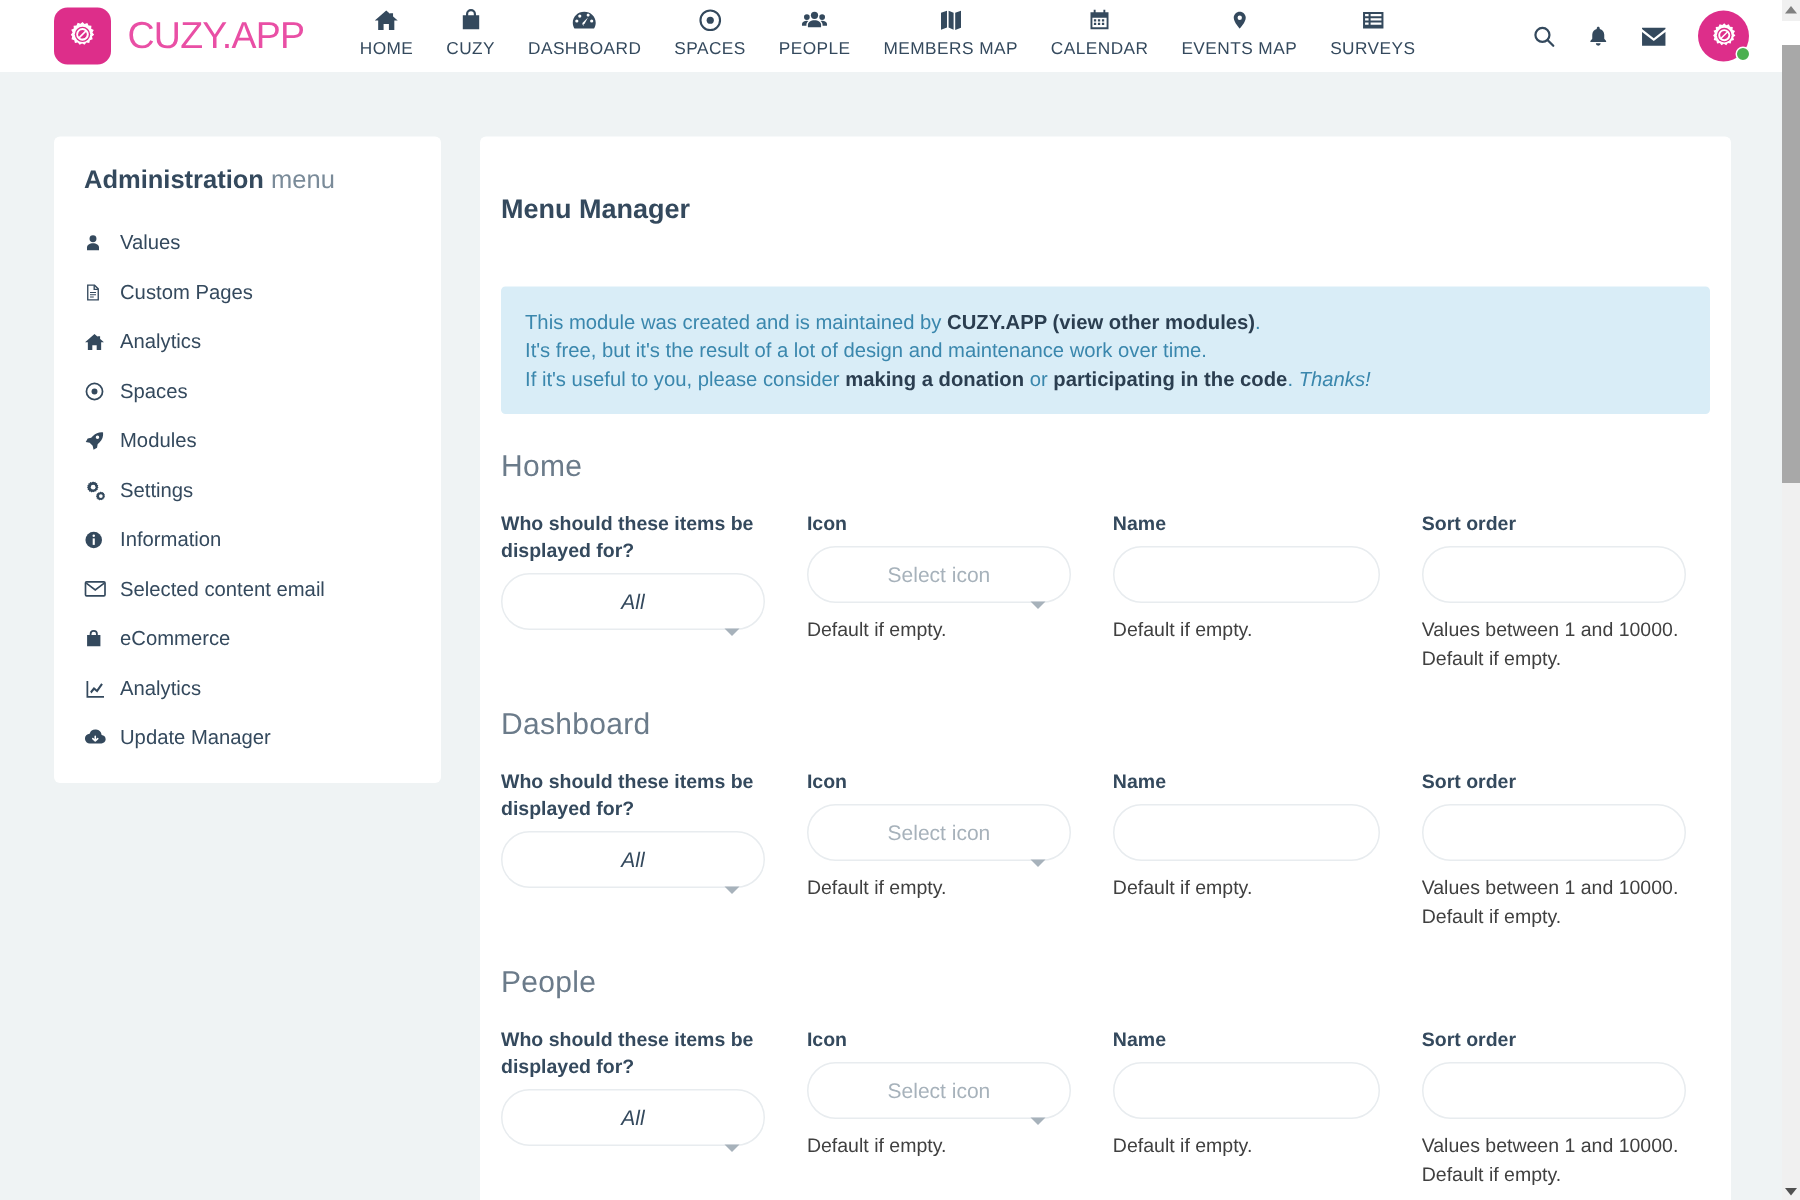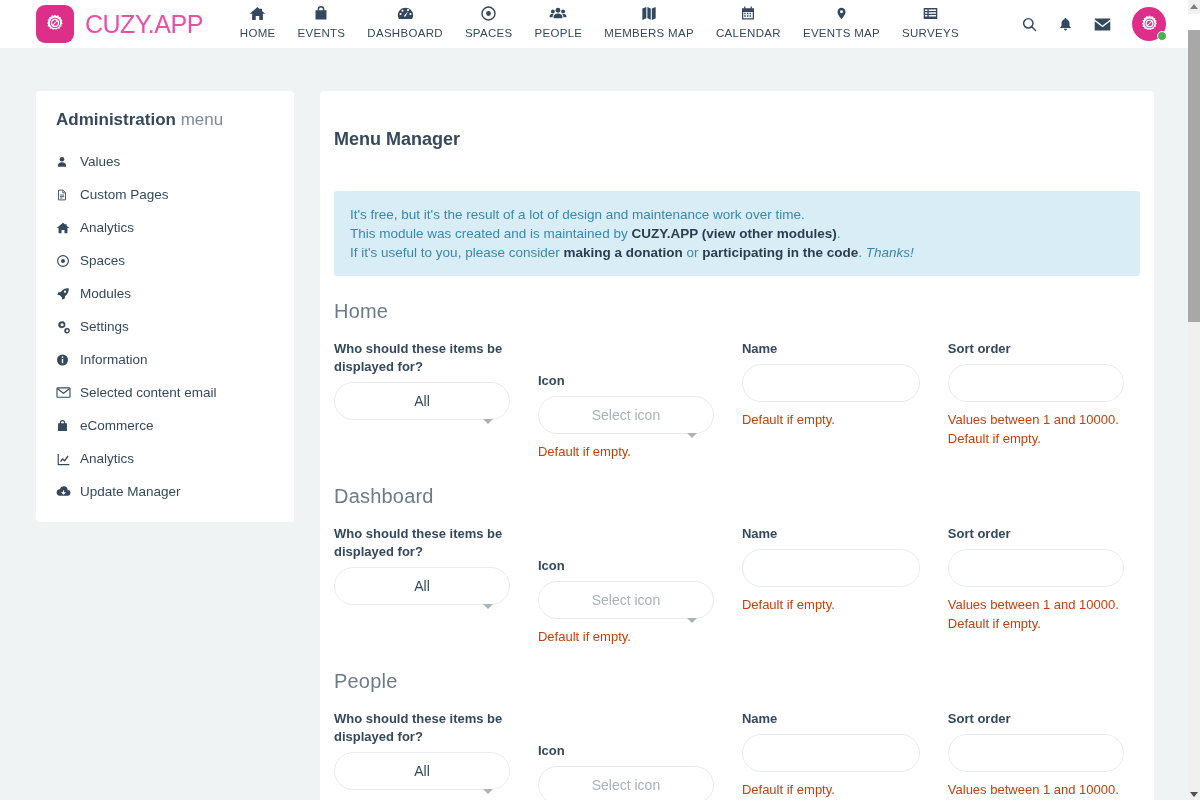--- a/index.html
+++ b/index.html
@@ -110,29 +110,29 @@
 
   .section { margin-top: 22px; }
   .sec-title {
     font-size: 20px; font-weight: 300; color: #6b7b8a;
     line-height: 26px; letter-spacing: .2px;
   }
   .row {
     display: flex; margin-top: 16px;
   }
   .col-audience { width: 208px; }
-  .col-icon     { width: 208px; margin-top: 32px; }
+  .col-icon     { width: 208px; }
   .col-name     { width: 210px; }
   .col-sort     { width: 196px; }
 
   .f-label {
     font-size: 13px; font-weight: 700; color: #34495d;
     line-height: 18px; margin-bottom: 6px;
   }
-  .f-help { font-size: 13px; color: #c2410c; line-height: 19px; margin-top: 8px; }
+  .f-help { font-size: 13px; color: #404040; line-height: 19px; margin-top: 8px; }
 
   .sel, .inp {
     display: block; width: 100%; height: 38px;
     border: 1px solid #e8ecef; border-radius: 19px;
     background: #fff; font-size: 14px; color: #34495d;
     padding: 0 16px; line-height: 36px;
     font-family: "Liberation Sans", sans-serif;
     position: relative;
   }
   .sel { display: flex; align-items: center; cursor: pointer; flex-direction: column; }
@@ -140,21 +140,21 @@
     margin-left: auto;
     width: 0; height: 0;
     border-left: 5px solid transparent; border-right: 5px solid transparent;
     border-top: 5px solid #a7b2bb;
   }
   .sel.placeholder span.v { color: #a7b2bb; }
   .sel-narrow { width: 176px; }
   .inp { background: #fff; }
   .inp-name { width: 178px; }
   .inp-sort { width: 176px; }
-  .sel-aud { width: 176px; }
+  .sel-aud { width: 176px; font-style: italic; }
 
   
   .vscroll {
     position: absolute; top: 0; right: 0; width: 12px; height: 800px;
     background: #f0f0f0; z-index: 40;
   }
   .vscroll .track-top, .vscroll .track-bot {
     position: absolute; left: 0; width: 12px; height: 12px;
     display: flex; align-items: center; justify-content: center;
   }
@@ -205,21 +205,21 @@
       </span>
       <span class="nlabel">HOME</span>
     </a>
 
     <a class="navitem">
       <span class="nicon">
         <svg width="16" height="17" viewBox="0 0 24 24" fill="#34495d">
             <path d="M7 7V5.8a5 5 0 0110 0V7h3.2v14H3.8V7H7zm2.2 0h5.6V5.8a2.8 2.8 0 10-5.6 0V7z"></path>
           </svg>
       </span>
-      <span class="nlabel">EVENTS</span>
+      <span class="nlabel">CUZY</span>
     </a>
 
     <a class="navitem">
       <span class="nicon">
         <svg width="19" height="17" viewBox="0 0 24 24" fill="#34495d">
             <path d="M12 4C6 4 1.2 8.6 1.2 14.4c0 2 .6 3.8 1.6 5.4h18.4c1-1.6 1.6-3.4 1.6-5.4C22.8 8.6 18 4 12 4zm-7 10.2a1.5 1.5 0 110-3 1.5 1.5 0 010 3zm2.8-4.6a1.5 1.5 0 110-3 1.5 1.5 0 010 3zM19 14.2a1.5 1.5 0 110-3 1.5 1.5 0 010 3zm-2.4-6a1.4 1.4 0 11.1-.1zM12 17c-1 0-1.8-.8-1.8-1.8 0-.7.4-1.3 1-1.6l4.3-4.3-2.8 5.4c-.2.8-.9 1.3-1.7 1.3z"></path>
           </svg>
       </span>
       <span class="nlabel">DASHBOARD</span>
     </a>
@@ -421,22 +421,22 @@
         </span>
       <span class="slabel">Update Manager</span>
     </a>
   </aside>
 
   <main class="content">
     <div class="content-inner">
       <h1 class="c-title">Menu Manager</h1>
 
       <div class="alert-info">
+        <div><span>This module was created and is maintained by </span><b>CUZY.APP (view other modules)</b><span>.</span></div>
         <div>It's free, but it's the result of a lot of design and maintenance work over time.</div>
-        <div><span>This module was created and is maintained by </span><b>CUZY.APP (view other modules)</b><span>.</span></div>
         <div><span>If it's useful to you, please consider </span><b>making a donation</b><span> or </span><b>participating in the code</b><span>. </span><span class="lnk">Thanks!</span></div>
       </div>
 
       <section class="section">
         <h3 class="sec-title">Home</h3>
         <div class="row">
           <div class="col-audience">
             <div class="f-label">Who should these items be displayed for?</div>
             <div class="sel sel-aud">
                 <span class="v">All</span>

